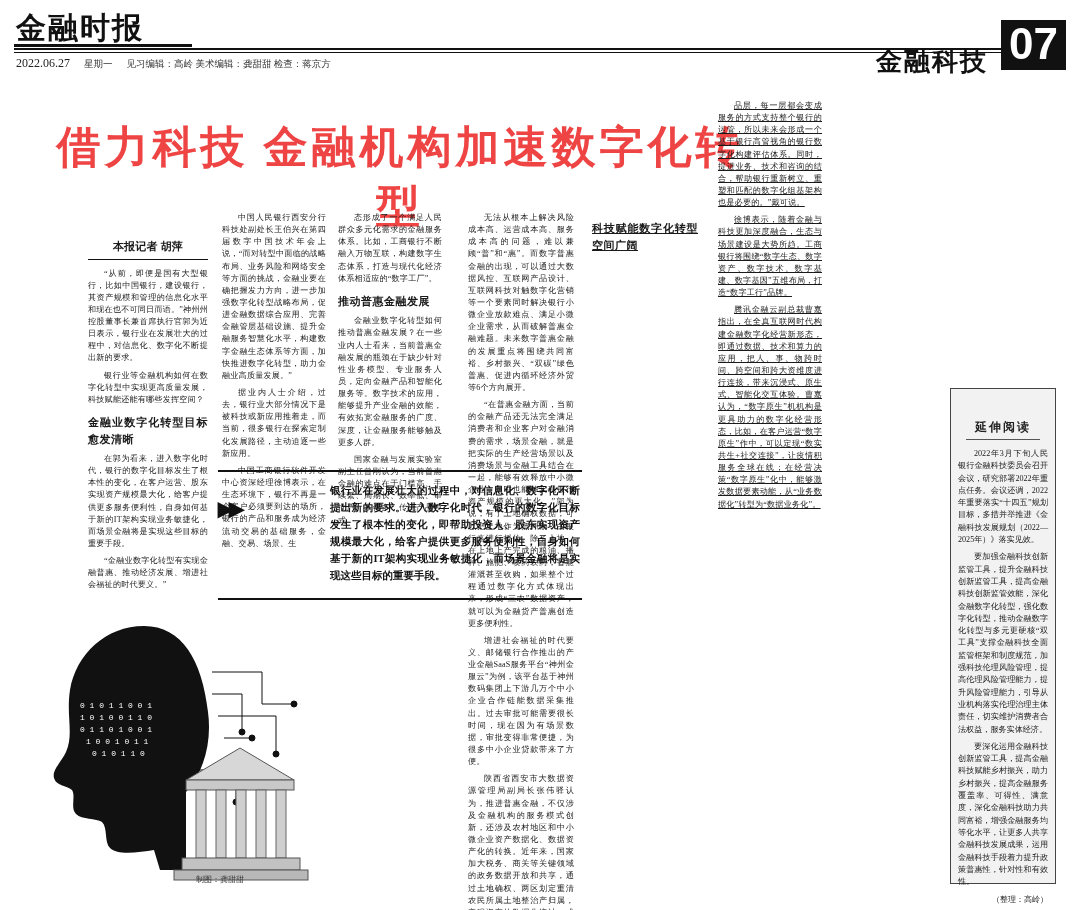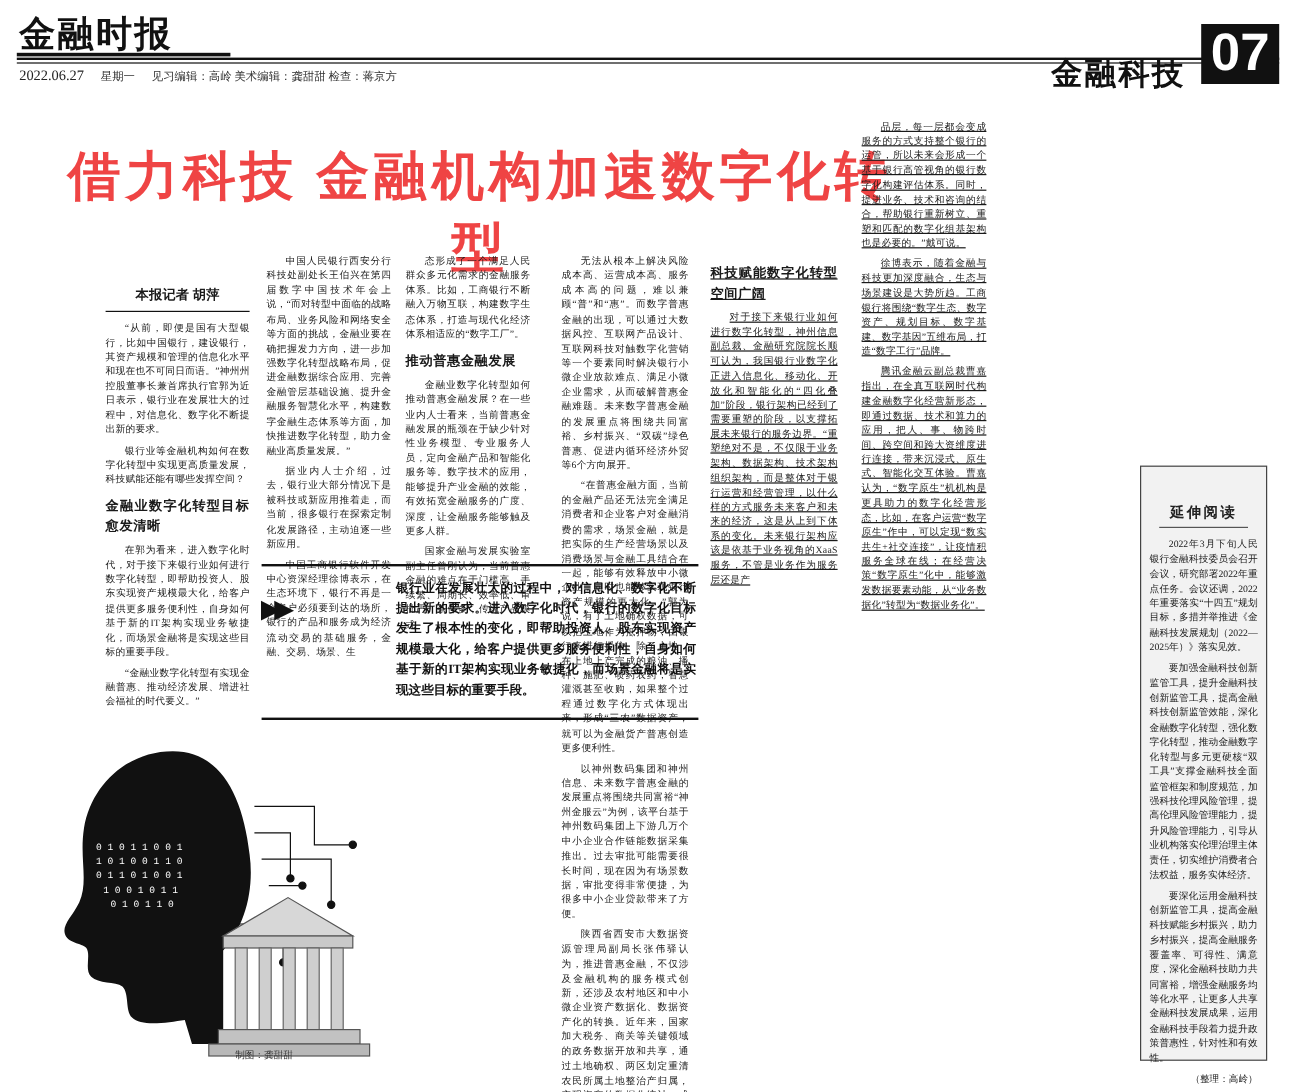--- a/index.html
+++ b/index.html
@@ -172,52 +172,51 @@
   </div>
 
   <div class="headline">借力科技  金融机构加速数字化转型</div>
 
   <div class="col" id="col1">
     <div class="byline">本报记者 胡萍</div>
     <div class="byline-rule"></div>
     <p>“从前，即便是国有大型银行，比如中国银行，建设银行，其资产规模和管理的信息化水平和现在也不可同日而语。”神州州控股董事长兼首席执行官郭为近日表示，银行业在发展壮大的过程中，对信息化、数字化不断提出新的要求。</p>
     <p>银行业等金融机构如何在数字化转型中实现更高质量发展，科技赋能还能有哪些发挥空间？</p>
     <div class="subhead">金融业数字化转型目标愈发清晰</div>
-    <p>在郭为看来，进入数字化时代，对于接下来银行业如何进行数字化转型，即帮助投资人、股东实现资产规模最大化，给客户提供更多服务便利性，自身如何基于新的IT架构实现业务敏捷化，而场景金融将是实现这些目标的重要手段。</p>
+    <p>在郭为看来，进入数字化时代，银行的数字化目标发生了根本性的变化，在客户运营、股东实现资产规模最大化，给客户提供更多服务便利性，自身如何基于新的IT架构实现业务敏捷化，而场景金融将是实现这些目标的重要手段。</p>
     <p>“金融业数字化转型有实现金融普惠、推动经济发展、增进社会福祉的时代要义。”</p>
   </div>
 
   <div class="col" id="col2">
     <p>中国人民银行西安分行科技处副处长王伯兴在第四届数字中国技术年会上说，“而对转型中面临的战略布局、业务风险和网络安全等方面的挑战，金融业要在确把握发力方向，进一步加强数字化转型战略布局，促进金融数据综合应用、完善金融管层基础设施、提升金融服务智慧化水平，构建数字金融生态体系等方面，加快推进数字化转型，助力金融业高质量发展。”</p>
     <p>据业内人士介绍，过去，银行业大部分情况下是被科技或新应用推着走，而当前，很多银行在探索定制化发展路径，主动迫逐一些新应用。</p>
     <p>中国工商银行软件开发中心资深经理徐博表示，在生态环境下，银行不再是一个客户必须要到达的场所，银行的产品和服务成为经济流动交易的基础服务，金融、交易、场景、生</p>
   </div>
 
   <div class="col" id="col3">
     <p>态形成了一个满足人民群众多元化需求的金融服务体系。比如，工商银行不断融入万物互联，构建数字生态体系，打造与现代化经济体系相适应的“数字工厂”。</p>
     <div class="subhead">推动普惠金融发展</div>
     <p>金融业数字化转型如何推动普惠金融发展？在一些业内人士看来，当前普惠金融发展的瓶颈在于缺少针对性业务模型、专业服务人员，定向金融产品和智能化服务等。数字技术的应用，能够提升产业金融的效能，有效拓宽金融服务的广度、深度，让金融服务能够触及更多人群。</p>
     <p>国家金融与发展实验室副主任曾刚认为，当前普惠金融的难点在于门槛高、手续繁、周期长、效率低、审批严、条件多，传统产品模式</p>
   </div>
 
   <div class="col" id="col4">
     <p>无法从根本上解决风险成本高、运营成本高、服务成本高的问题，难以兼顾“普”和“惠”。而数字普惠金融的出现，可以通过大数据风控、互联网产品设计、互联网科技对触数字化营销等一个要素同时解决银行小微企业放款难点、满足小微企业需求，从而破解普惠金融难题。未来数字普惠金融的发展重点将围绕共同富裕、乡村振兴、“双碳”绿色普惠、促进内循环经济外贸等6个方向展开。</p>
     <p>“在普惠金融方面，当前的金融产品还无法完全满足消费者和企业客户对金融消费的需求，场景金融，就是把实际的生产经营场景以及消费场景与金融工具结合在一起，能够有效释放中小微企业，同时也能够实现银行资产规模的更大化。”郭为说，有了土地确权数据，可以把土地作为抵押物，由银行来进行授信。除了上地，在上地上产完成的粮油、播种、施肥、喷药农药，智慧灌溉甚至收购，如果整个过程通过数字化方式体现出来，形成“三农”数据资产，就可以为金融货产普惠创造更多便利性。</p>
-    <p>以神州数码集团和神州信息、未来数字普惠金融的发展重点将围绕共同富裕“神州金服云”为例，该平台基于神州数码集团上下游几万个中小企业合作链能数据采集推出。过去审批可能需要很长时间，现在因为有场景数据，审批变得非常便捷，为很多中小企业贷款带来了方便。</p>
+    <p>增进社会福祉的时代要义、邮储银行合作推出的产业金融SaaS服务平台“神州金服云”为例，该平台基于神州数码集团上下游几万个中小企业合作链能数据采集推出。过去审批可能需要很长时间，现在因为有场景数据，审批变得非常便捷，为很多中小企业贷款带来了方便。</p>
     <p>陕西省西安市大数据资源管理局副局长张伟驿认为，推进普惠金融，不仅涉及金融机构的服务模式创新，还涉及农村地区和中小微企业资产数据化、数据资产化的转换。近年来，国家加大税务、商关等关键领域的政务数据开放和共享，通过土地确权、两区划定重清农民所属土地整治产归属，实现资产的数据化统计，成为我民构建信用体系提供了基础的关键数据，让创新金融服务成为可能。</p>
   </div>
 
   <div class="col" id="col5">
     <div class="subhead">科技赋能数字化转型空间广阔</div>
-    <p>对于接下来银行业如何进行数字化转型，神州信息副总裁、金融研究院院长顺可认为，我国银行业数字化正进入信息化、移动化、开放化和智能化的“四化叠加”阶段，银行架构已经到了需要重塑的阶段，以支撑拓展未来银行的服务边界。“重塑绝对不是，不仅限于业务架构、数据架构、技术架构组织架构，而是整体对于银行运营和经营管理，以什么样的方式服务未来客户和未来的经济，这是从上到下体系的变化。未来银行架构应该是依基于业务视角的XaaS服务，不管是业务作为服务层还是产</p>
   </div>
 
   <div class="col" id="col6">
     <p>品层，每一层都会变成服务的方式支持整个银行的运管，所以未来会形成一个基于银行高管视角的银行数字化构建评估体系。同时，提进业务、技术和咨询的结合，帮助银行重新树立、重塑和匹配的数字化组基架构也是必要的。”戴可说。</p>
-    <p>徐博表示，随着金融与科技更加深度融合，生态与场景建设是大势所趋。工商银行将围绕“数字生态、数字资产、规划目标、数字基建、数字基因”五维布局，打造“数字工行”品牌。</p>
+    <p>徐博表示，随着金融与科技更加深度融合，生态与场景建设是大势所趋。工商银行将围绕“数字生态、数字资产、数字技术、数字基建、数字基因”五维布局，打造“数字工行”品牌。</p>
     <p>腾讯金融云副总裁曹嘉指出，在全真互联网时代构建金融数字化经营新形态，即通过数据、技术和算力的应用，把人、事、物跨时间、跨空间和跨大资维度进行连接，带来沉浸式、原生式、智能化交互体验。曹嘉认为，“数字原生”机机构是更具助力的数字化经营形态，比如，在客户运营“数字原生”作中，可以定现“数实共生+社交连接”，让疫情积服务全球在线；在经营决策“数字原生”化中，能够激发数据要素动能，从“业务数据化”转型为“数据业务化”。</p>
   </div>
 
   <div class="pq-line-top"></div>
   <div class="pullquote">
     <span class="bars">▸▸</span>
     <span>银行业在发展壮大的过程中，对信息化、数字化不断提出新的要求。进入数字化时代，银行的数字化目标发生了根本性的变化，即帮助投资人、股东实现资产规模最大化，给客户提供更多服务便利性，自身如何基于新的IT架构实现业务敏捷化，而场景金融将是实现这些目标的重要手段。</span>
   </div>
   <div class="pq-line-bottom"></div>
 

